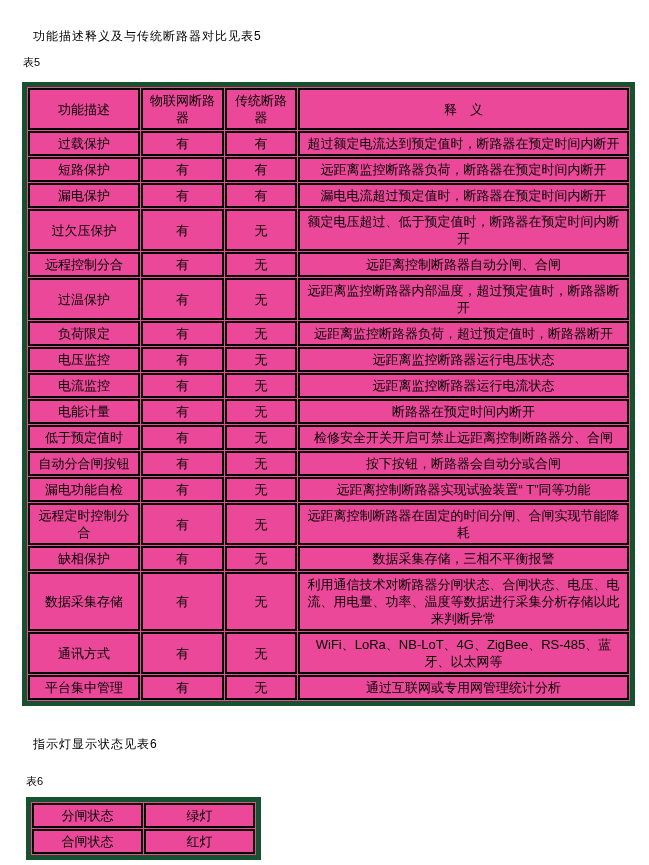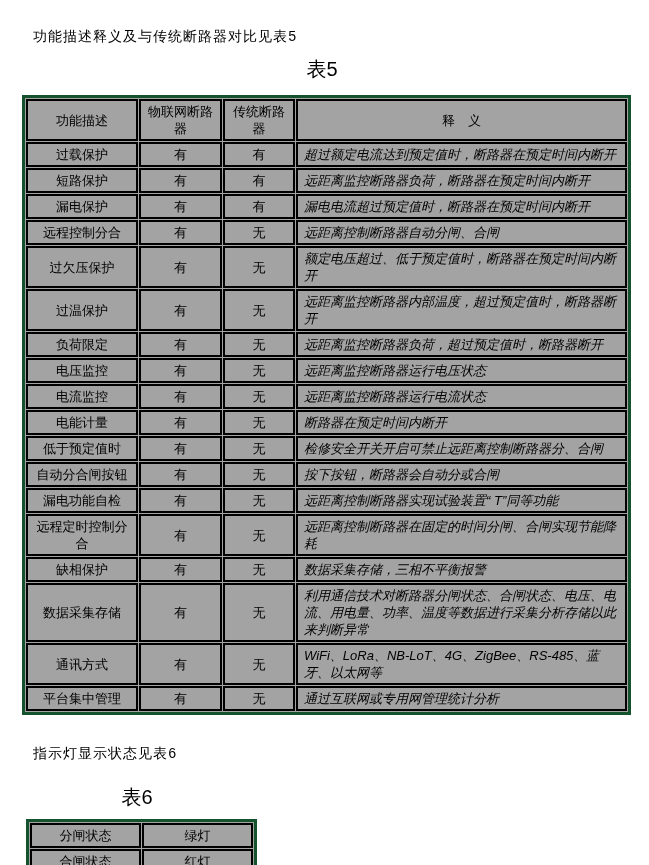--- a/index.html
+++ b/index.html
@@ -8,47 +8,46 @@
     background: #ffffff;
   }
   body {
     width: 649px;
     height: 865px;
     color: #000000;
     font-family: "Liberation Sans", "DejaVu Sans", sans-serif;
     overflow: hidden;
   }
   .section-title {
-    font-size: 14px;
+    font-size: 12px;
     letter-spacing: 1px;
     margin: 28px 0 0 33px;
     white-space: nowrap;
-    font-family: Liberation Mono, monospace;
   }
   .section-title.second {
     margin-top: 30px;
   }
   .table-caption {
-    font-size: 20px;
-    text-align: center;
+    font-size: 11px;
+    text-align: left;
   }
   .cap5 {
     width: 598px;
     margin: 10px 0 0 23px;
   }
   .cap6 {
     width: 222px;
     margin: 21px 0 0 26px;
   }
   table {
     border-collapse: separate;
     border-spacing: 1px;
     table-layout: fixed;
-    border: 3px solid #14532d;
-    background: #a3a3a3;
+    border: 5px solid #14532d;
+    background: #ec4899;
   }
   .t5 {
     width: 598px;
     margin: 12px 0 0 22px;
   }
   .t6 {
     width: 222px;
     margin: 8px 0 0 26px;
   }
   th, td {
@@ -57,24 +56,23 @@
     font-weight: normal;
     line-height: 17px;
     height: 17px;
     padding: 2px 4px;
     vertical-align: middle;
     text-align: center;
     overflow: hidden;
     word-break: break-all;
   }
   .t5 td:last-child {
-    text-align: left;
+    text-align: center;
     padding-left: 6px;
     padding-right: 6px;
-    font-style: italic;
   }
 </style>
 </head>
 <body>
 
 <div class="page">
 
   <div class="section-title">功能描述释义及与传统断路器对比见表5</div>
 
   <div class="table-caption cap5">表5</div>
@@ -107,30 +105,30 @@
           <td>有</td>
           <td>远距离监控断路器负荷，断路器在预定时间内断开</td>
         </tr>
         <tr>
           <td>漏电保护</td>
           <td>有</td>
           <td>有</td>
           <td>漏电电流超过预定值时，断路器在预定时间内断开</td>
         </tr>
         <tr>
+          <td>过欠压保护</td>
+          <td>有</td>
+          <td>无</td>
+          <td>额定电压超过、低于预定值时，断路器在预定时间内断开</td>
+        </tr>
+        <tr>
           <td>远程控制分合</td>
           <td>有</td>
           <td>无</td>
           <td>远距离控制断路器自动分闸、合闸</td>
-        </tr>
-        <tr>
-          <td>过欠压保护</td>
-          <td>有</td>
-          <td>无</td>
-          <td>额定电压超过、低于预定值时，断路器在预定时间内断开</td>
         </tr>
         <tr>
           <td>过温保护</td>
           <td>有</td>
           <td>无</td>
           <td>远距离监控断路器内部温度，超过预定值时，断路器断开</td>
         </tr>
         <tr>
           <td>负荷限定</td>
           <td>有</td>

